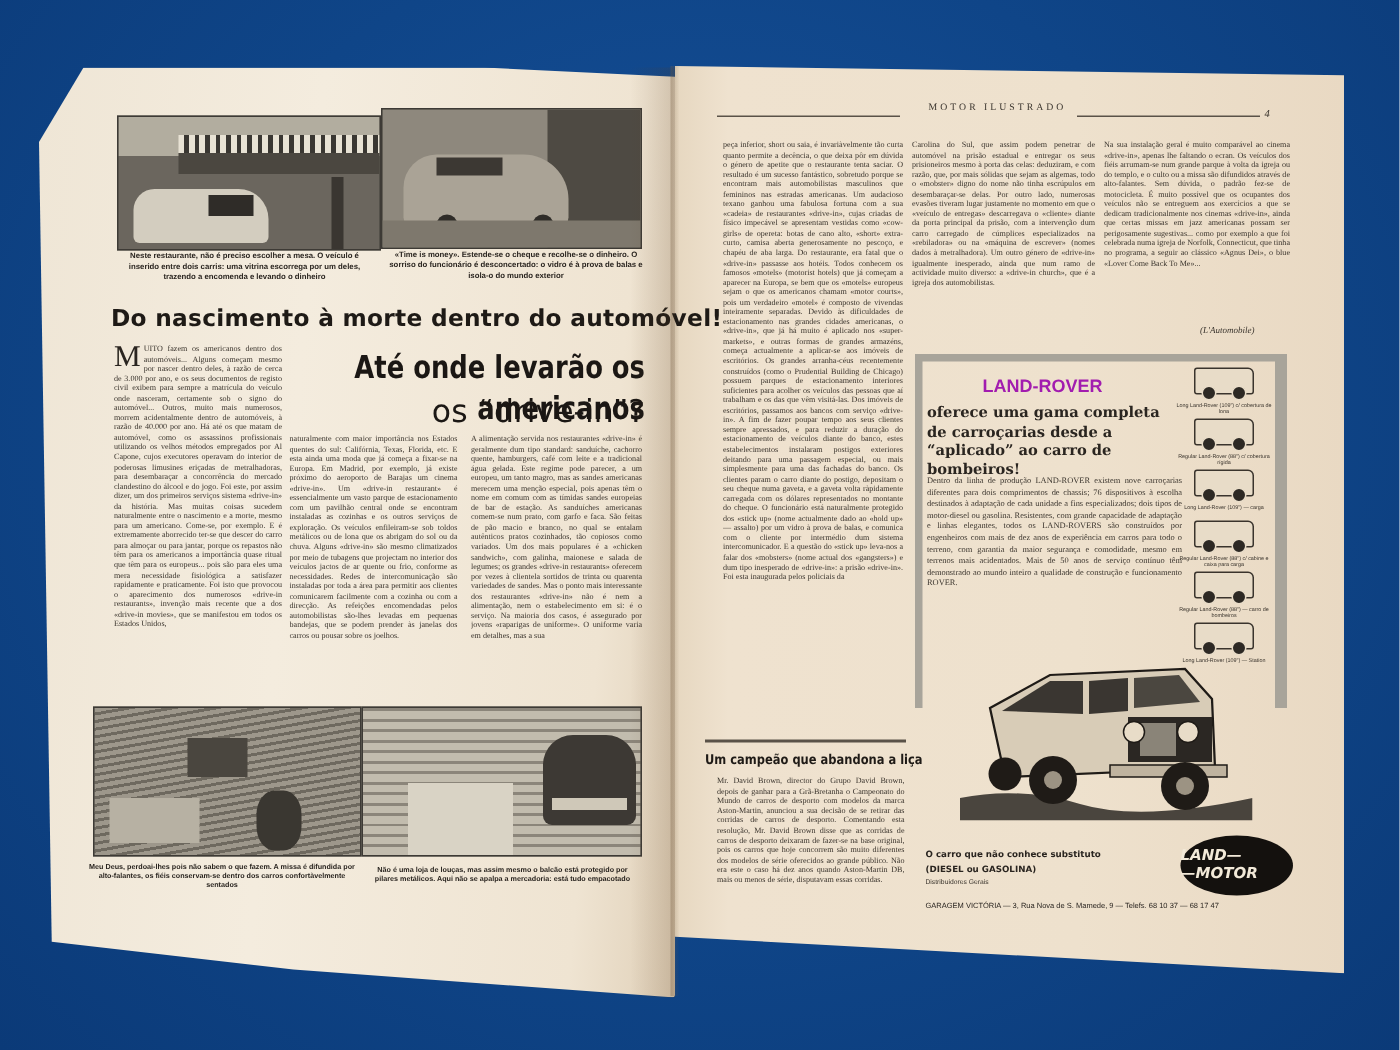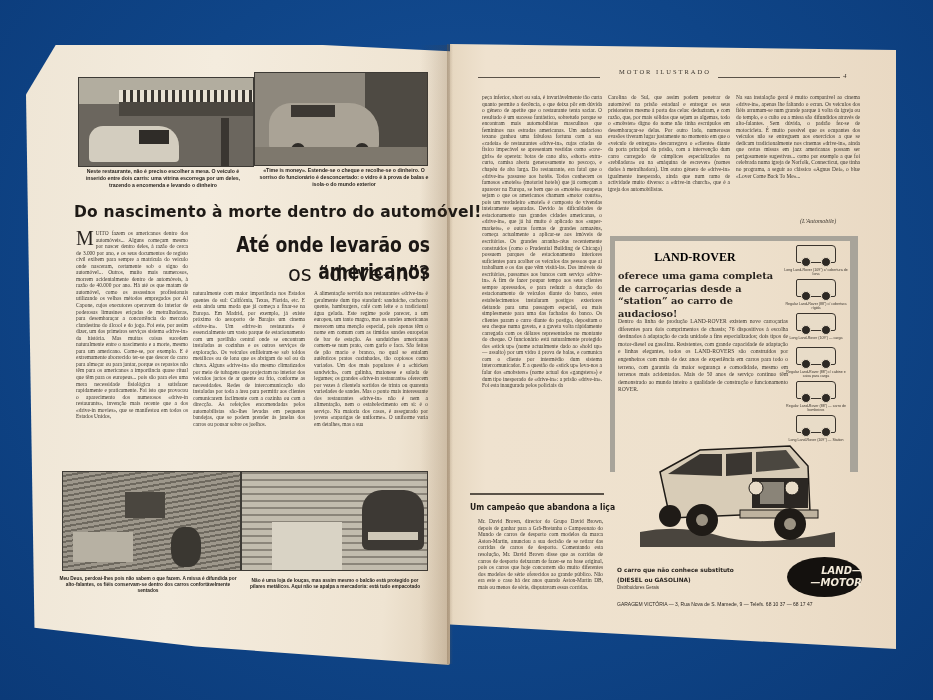--- a/index.html
+++ b/index.html
@@ -68,21 +68,21 @@
   }
   .mast-line { position:absolute; top:77px; height:1px; background:#5a5248; }
   .pagenum { position:absolute; left:843px; top:72px; font-size:7px; font-style:italic; color:#3a342d; }
   .ad-box {
     position:absolute; left:610px; top:236px; width:248px; height:236px;
     border:5px solid #a8a49a; border-right-width:8px; border-bottom:none;
     box-sizing:border-box;
   }
   .ad-brand {
     position:absolute; left:635px; top:250px; width:120px; text-align:center;
-    font-family:Liberation Serif, serif; font-weight:bold; font-size:12px; color:#000000;
+    font-family:Liberation Sans, sans-serif; font-weight:bold; font-size:12px; color:#a21caf;
   }
   .ad-slogan {
     position:absolute; left:618px; top:270px; width:170px;
     font-family:"DejaVu Serif", serif; font-weight:bold; font-size:9.8px; line-height:12.5px; color:#2a2520;
   }
   .ad-body {
     position:absolute; left:618px; top:318px; width:170px;
     font-family:"Liberation Serif", serif; font-size:5.6px; line-height:7.6px; color:#3a342d; text-align:justify;
   }
   .model-list { position:absolute; left:784px; top:244px; width:64px; }
@@ -102,21 +102,21 @@
   }
   .ad-tag {
     position:absolute; left:617px; top:566px; font-family:"DejaVu Sans", sans-serif;
     font-weight:bold; font-size:5.8px; color:#2a2520; line-height:9.5px;
   }
   .ad-dist { position:absolute; left:617px; top:585px; font-size:4.5px; font-family:"Liberation Sans", sans-serif; color:#3a342d; }
   .ad-address { position:absolute; left:617px; top:601px; font-size:5px; font-family:"Liberation Sans", sans-serif; color:#2a2520; }
   .logo {
     position:absolute; left:787px; top:557px; width:75px; height:40px; border-radius:50%;
     background:#14110e; color:#f2e9d8; font-family:"DejaVu Sans", sans-serif; font-weight:bold;
-    font-style:italic; font-size:10px; line-height:12px; text-align:right; padding-top:8px; box-sizing:border-box;
+    font-style:italic; font-size:10px; line-height:12px; text-align:left; padding-top:8px; box-sizing:border-box;
   }
   .sidebar-title {
     position:absolute; left:470px; top:502px; width:140px; font-family:"DejaVu Sans", sans-serif;
     font-weight:bold; font-size:9px; color:#1e1a16; transform:scaleX(0.85); transform-origin:left top; white-space:nowrap;
   }
   .sidebar-body {
     position:absolute; left:478px; top:518px; width:125px;
     font-size:5.4px; line-height:6.6px; color:#3a342d; text-align:justify;
   }
   .credit { position:absolute; left:800px; top:218px; font-size:6px; font-style:italic; color:#3a342d; }
@@ -199,21 +199,21 @@
   <span>Na sua instalação geral é muito comparável ao cinema «drive-in», apenas lhe faltando o ecran. Os veículos dos fiéis arrumam-se num grande parque à volta da igreja ou do templo, e o culto ou a missa são difundidos através de alto-falantes. Sem dúvida, o padrão fez-se de motocicleta. É muito possível que os ocupantes dos veículos não se entreguem aos exercícios a que se dedicam tradicionalmente nos cinemas «drive-in», ainda que certas missas em jazz americanas possam ser perigosamente sugestivas... como por exemplo a que foi celebrada numa igreja de Norfolk, Connecticut, que tinha no programa, a seguir ao clássico «Agnus Dei», o blue «Lover Come Back To Me»...</span>
 </div>
 <div class="credit">(L'Automobile)</div>
 
 <div class="right-divider"></div>
 <div class="sidebar-title">Um campeão que abandona a liça</div>
 <div class="sidebar-body">Mr. David Brown, director do Grupo David Brown, depois de ganhar para a Grã-Bretanha o Campeonato do Mundo de carros de desporto com modelos da marca Aston-Martin, anunciou a sua decisão de se retirar das corridas de carros de desporto. Comentando esta resolução, Mr. David Brown disse que as corridas de carros de desporto deixaram de fazer-se na base original, pois os carros que hoje concorrem são muito diferentes dos modelos de série oferecidos ao grande público. Não era este o caso há dez anos quando Aston-Martin DB, mais ou menos de série, disputavam essas corridas.</div>
 
 <div class="ad-box"></div>
 <div class="ad-brand">LAND-ROVER</div>
-<div class="ad-slogan">oferece uma gama completa de carroçarias desde a “station” ao carro de audacioso!</div>
+<div class="ad-slogan">oferece uma gama completa de carroçarias desde a “aplicado” ao carro de bombeiros!</div>
 <div class="ad-body">Dentro da linha de produção LAND-ROVER existem nove carroçarias diferentes para dois comprimentos de chassis; 76 dispositivos à escolha destinados à adaptação de cada unidade a fins especializados; dois tipos de motor-diesel ou gasolina. Resistentes, com grande capacidade de adaptação e linhas elegantes, todos os LAND-ROVERS são construídos por engenheiros com mais de dez anos de experiência em carros para todo o terreno, com garantia da maior segurança e comodidade, mesmo em terrenos mais acidentados. Mais de 50 anos de serviço contínuo têm demonstrado ao mundo inteiro a qualidade de construção e funcionamento ROVER.</div>
 
 <div class="model-list">
   <div class="model">
       <div class="car"></div>
       <div class="lbl">Long Land-Rover (109") c/ cobertura de lona</div>
     </div>
   <div class="model">
       <div class="car"></div>
       <div class="lbl">Regular Land-Rover (88") c/ cobertura rígida</div>

